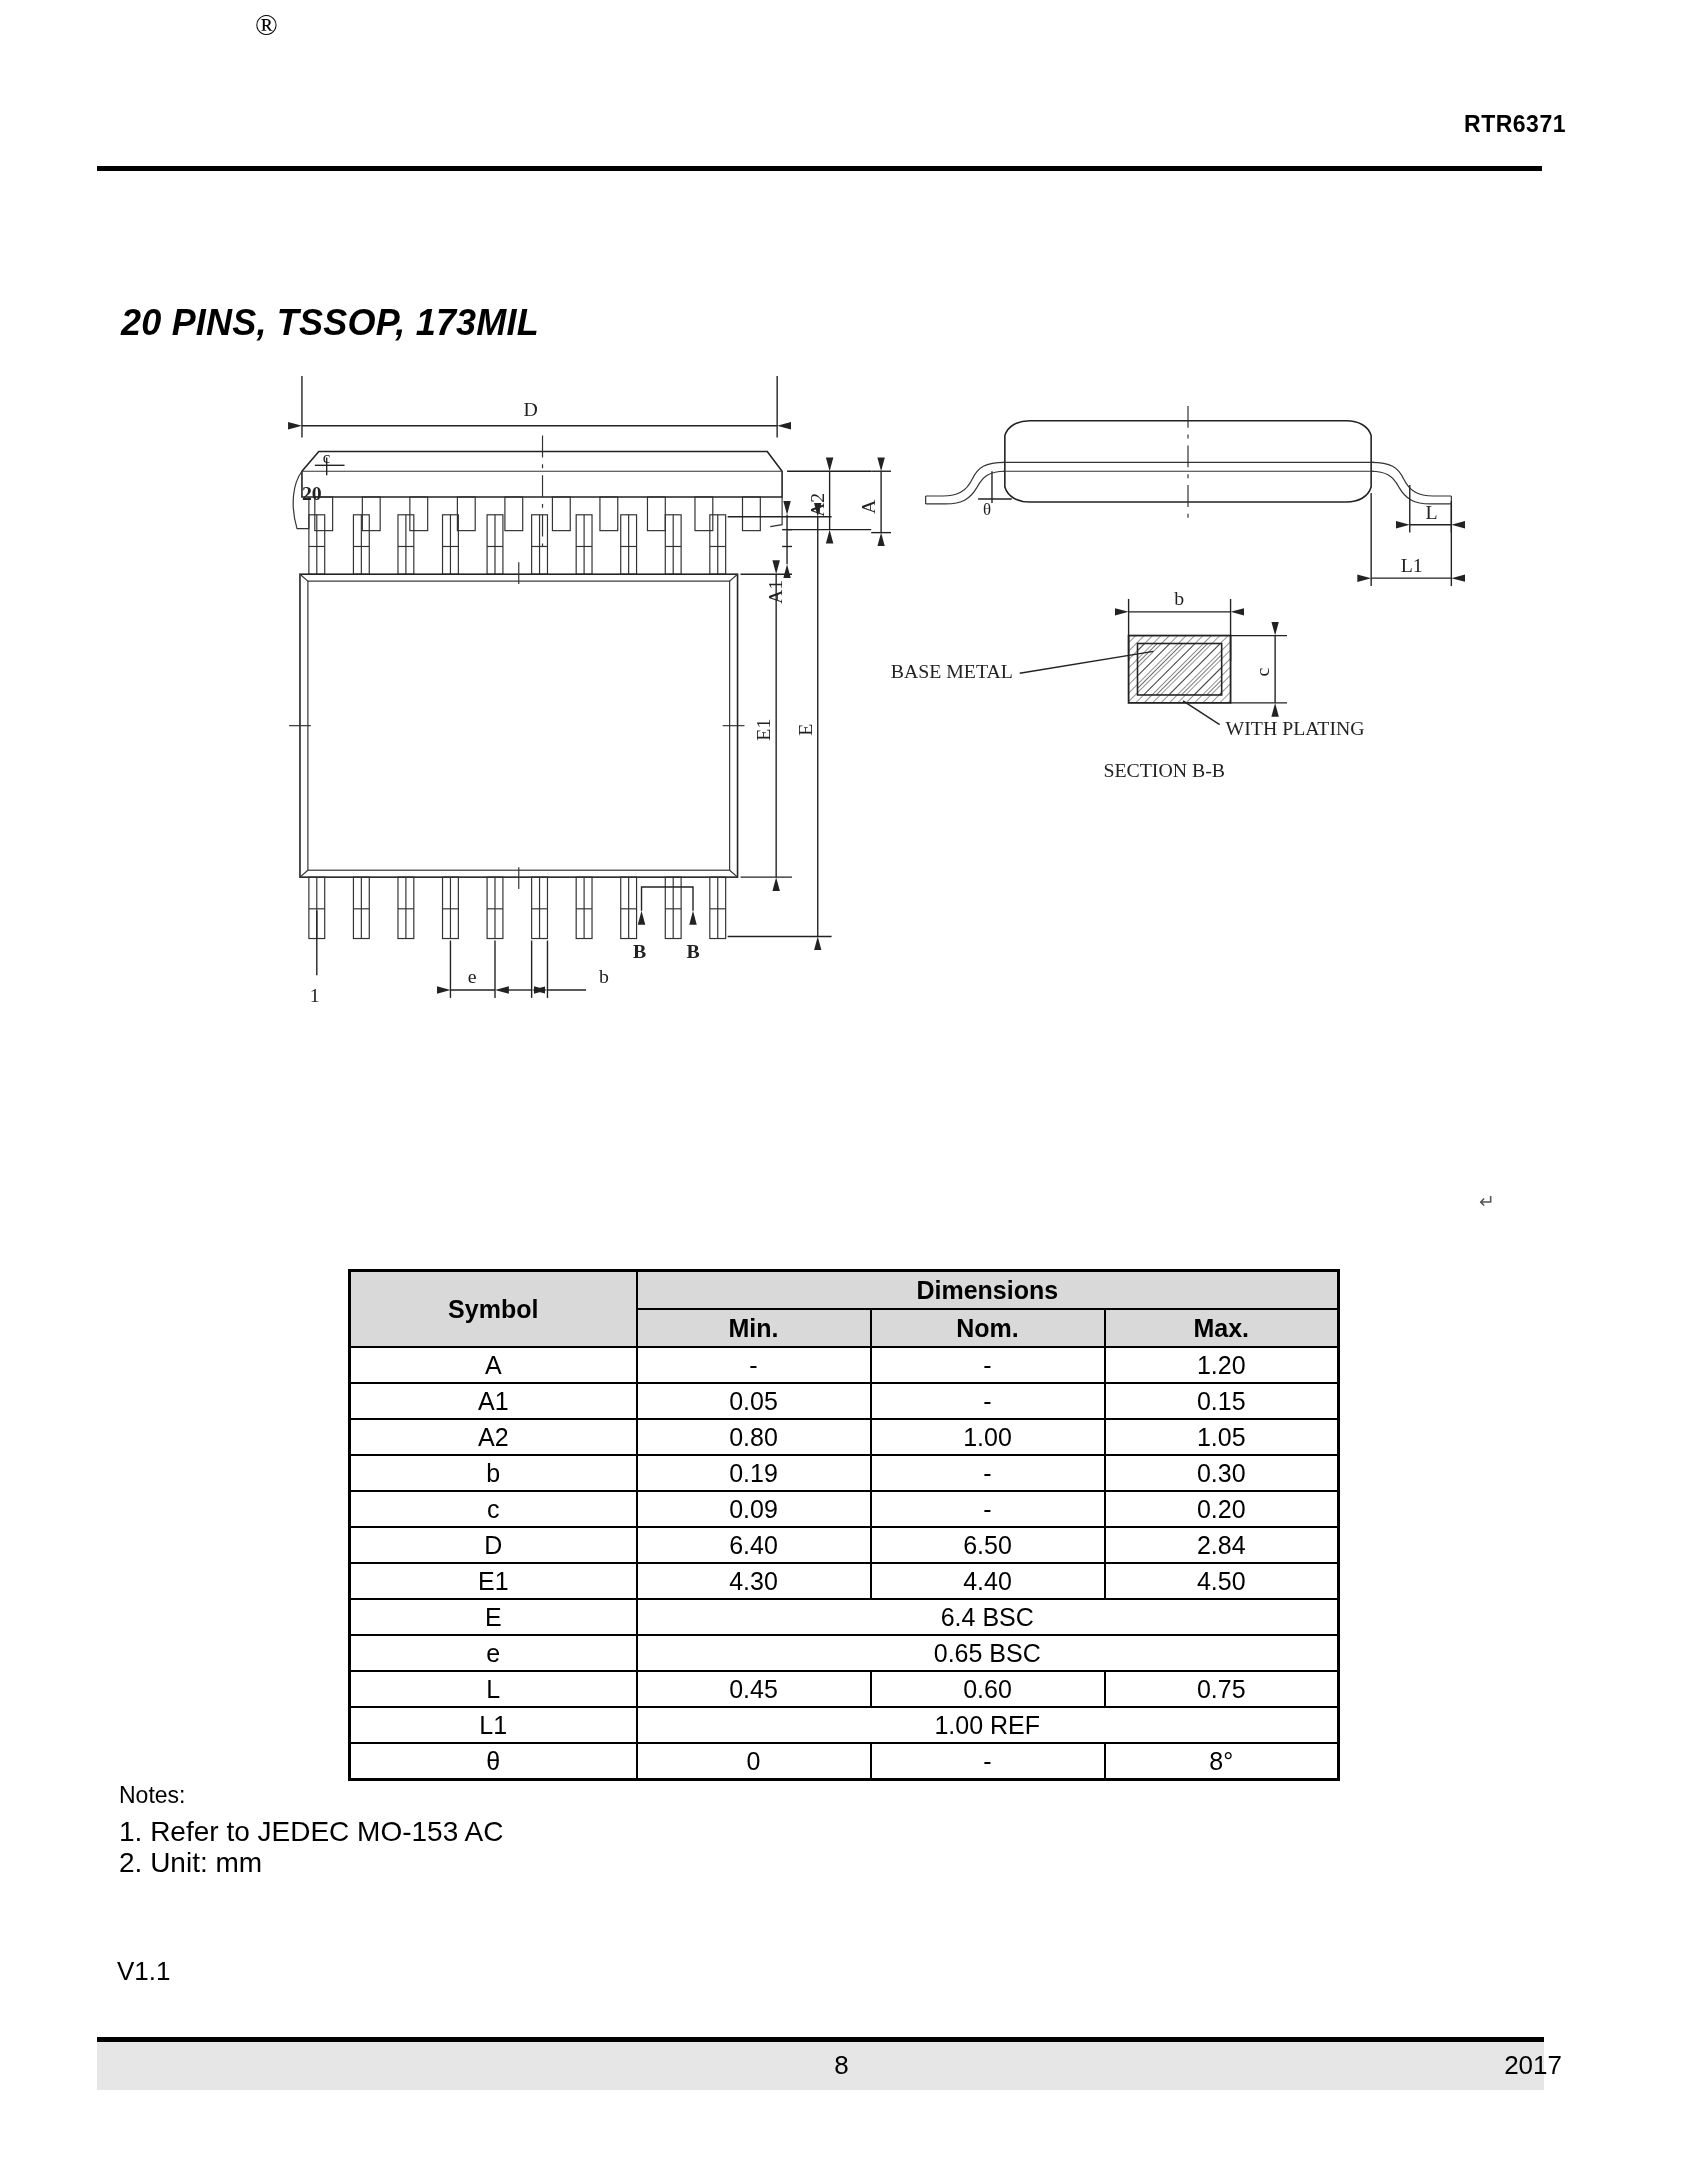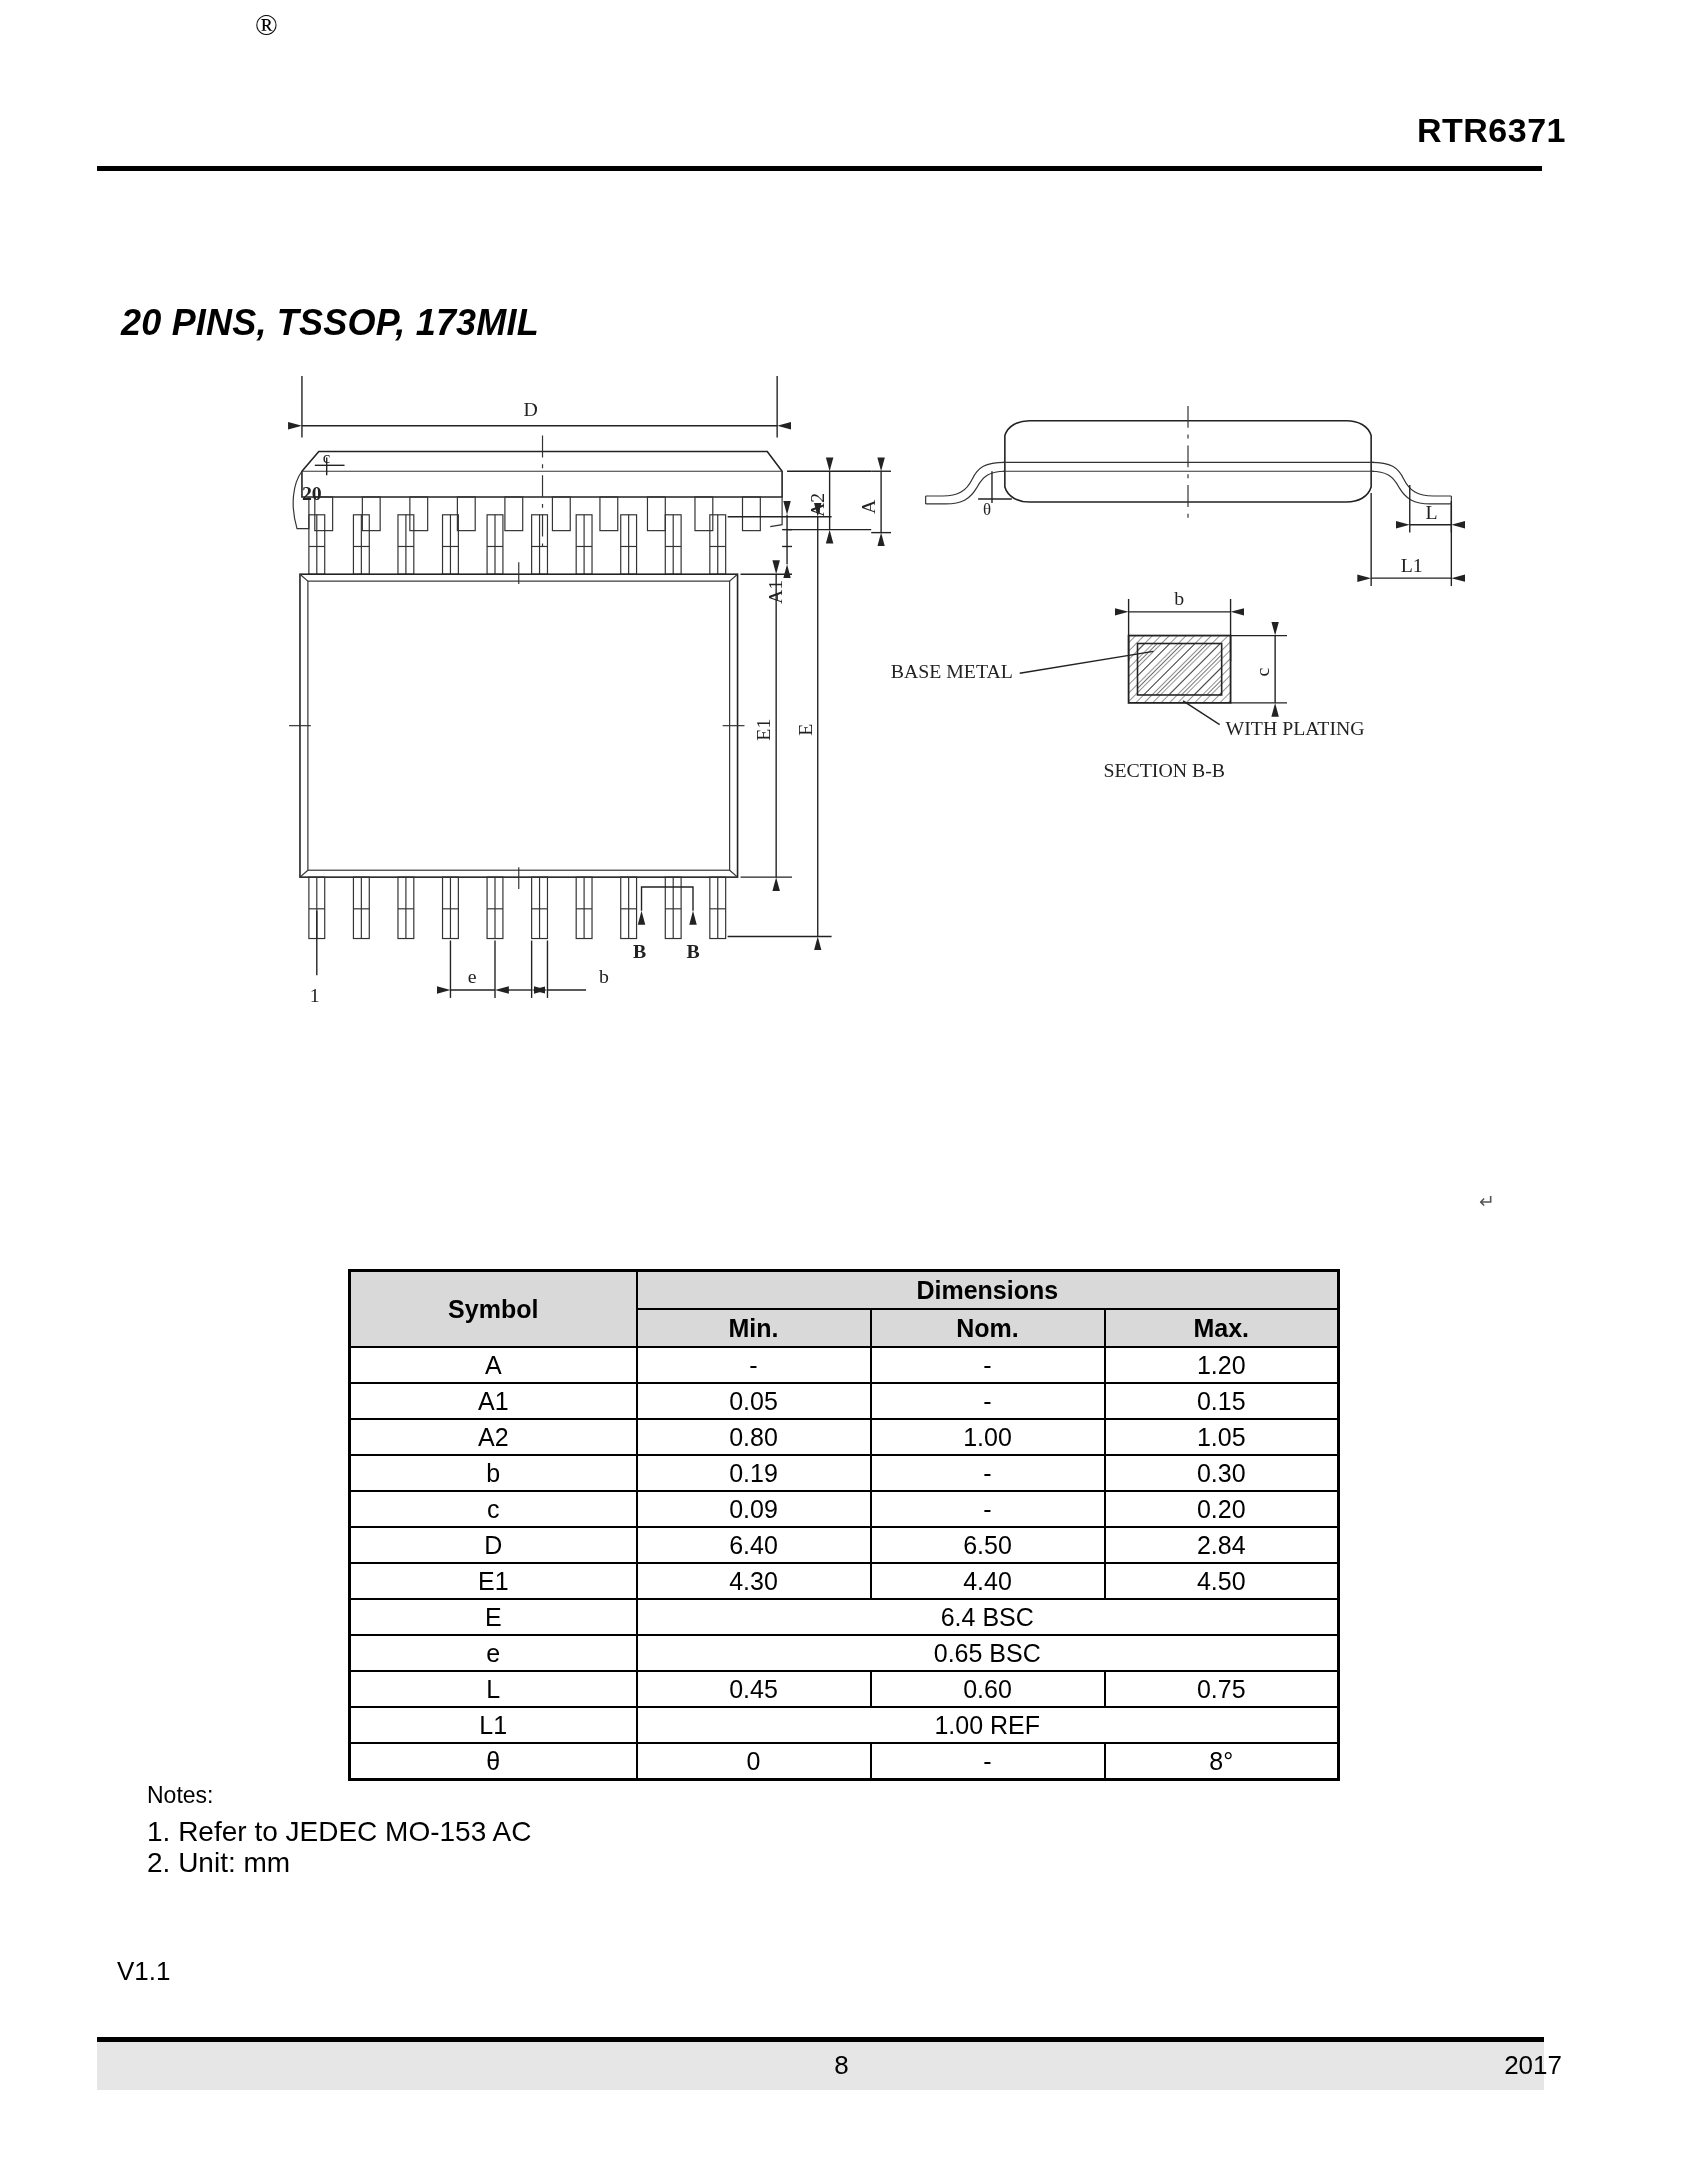--- a/index.html
+++ b/index.html
@@ -63,21 +63,21 @@
   }
   .logo-reg {
     position: absolute;
     left: 158px; top: 2px;
     font-size: 30px;
     font-family: "Liberation Serif", serif;
   }
   .part-number {
     position: absolute;
     right: 117px; top: 111px;
-    font-size: 34px;
+    font-size: 23px;
     font-weight: bold;
     letter-spacing: 0.5px;
     font-family: "Liberation Sans", sans-serif;
   }
   .header-rule {
     position: absolute;
     left: 97px; top: 166px;
     width: 1445px; height: 5px;
     background: #000;
   }
@@ -147,21 +147,20 @@
   .col-min  { width: 234px; }
   .col-nom  { width: 234px; }
   .col-max  { width: 234px; }
   table.dim { border: 3px solid #000; }
 
   
   .notes {
     position: absolute;
     left: 119px; top: 1782px;
     font-family: "Liberation Sans", sans-serif;
-    margin-left: 28px;
   }
   .notes-title { font-size: 23px; margin-bottom: 7px; }
   .note-line   { font-size: 28px; line-height: 31px; }
 
   
   .footer-rule {
     position: absolute;
     left: 97px; top: 2037px;
     width: 1447px; height: 5px;
     background: #000;

